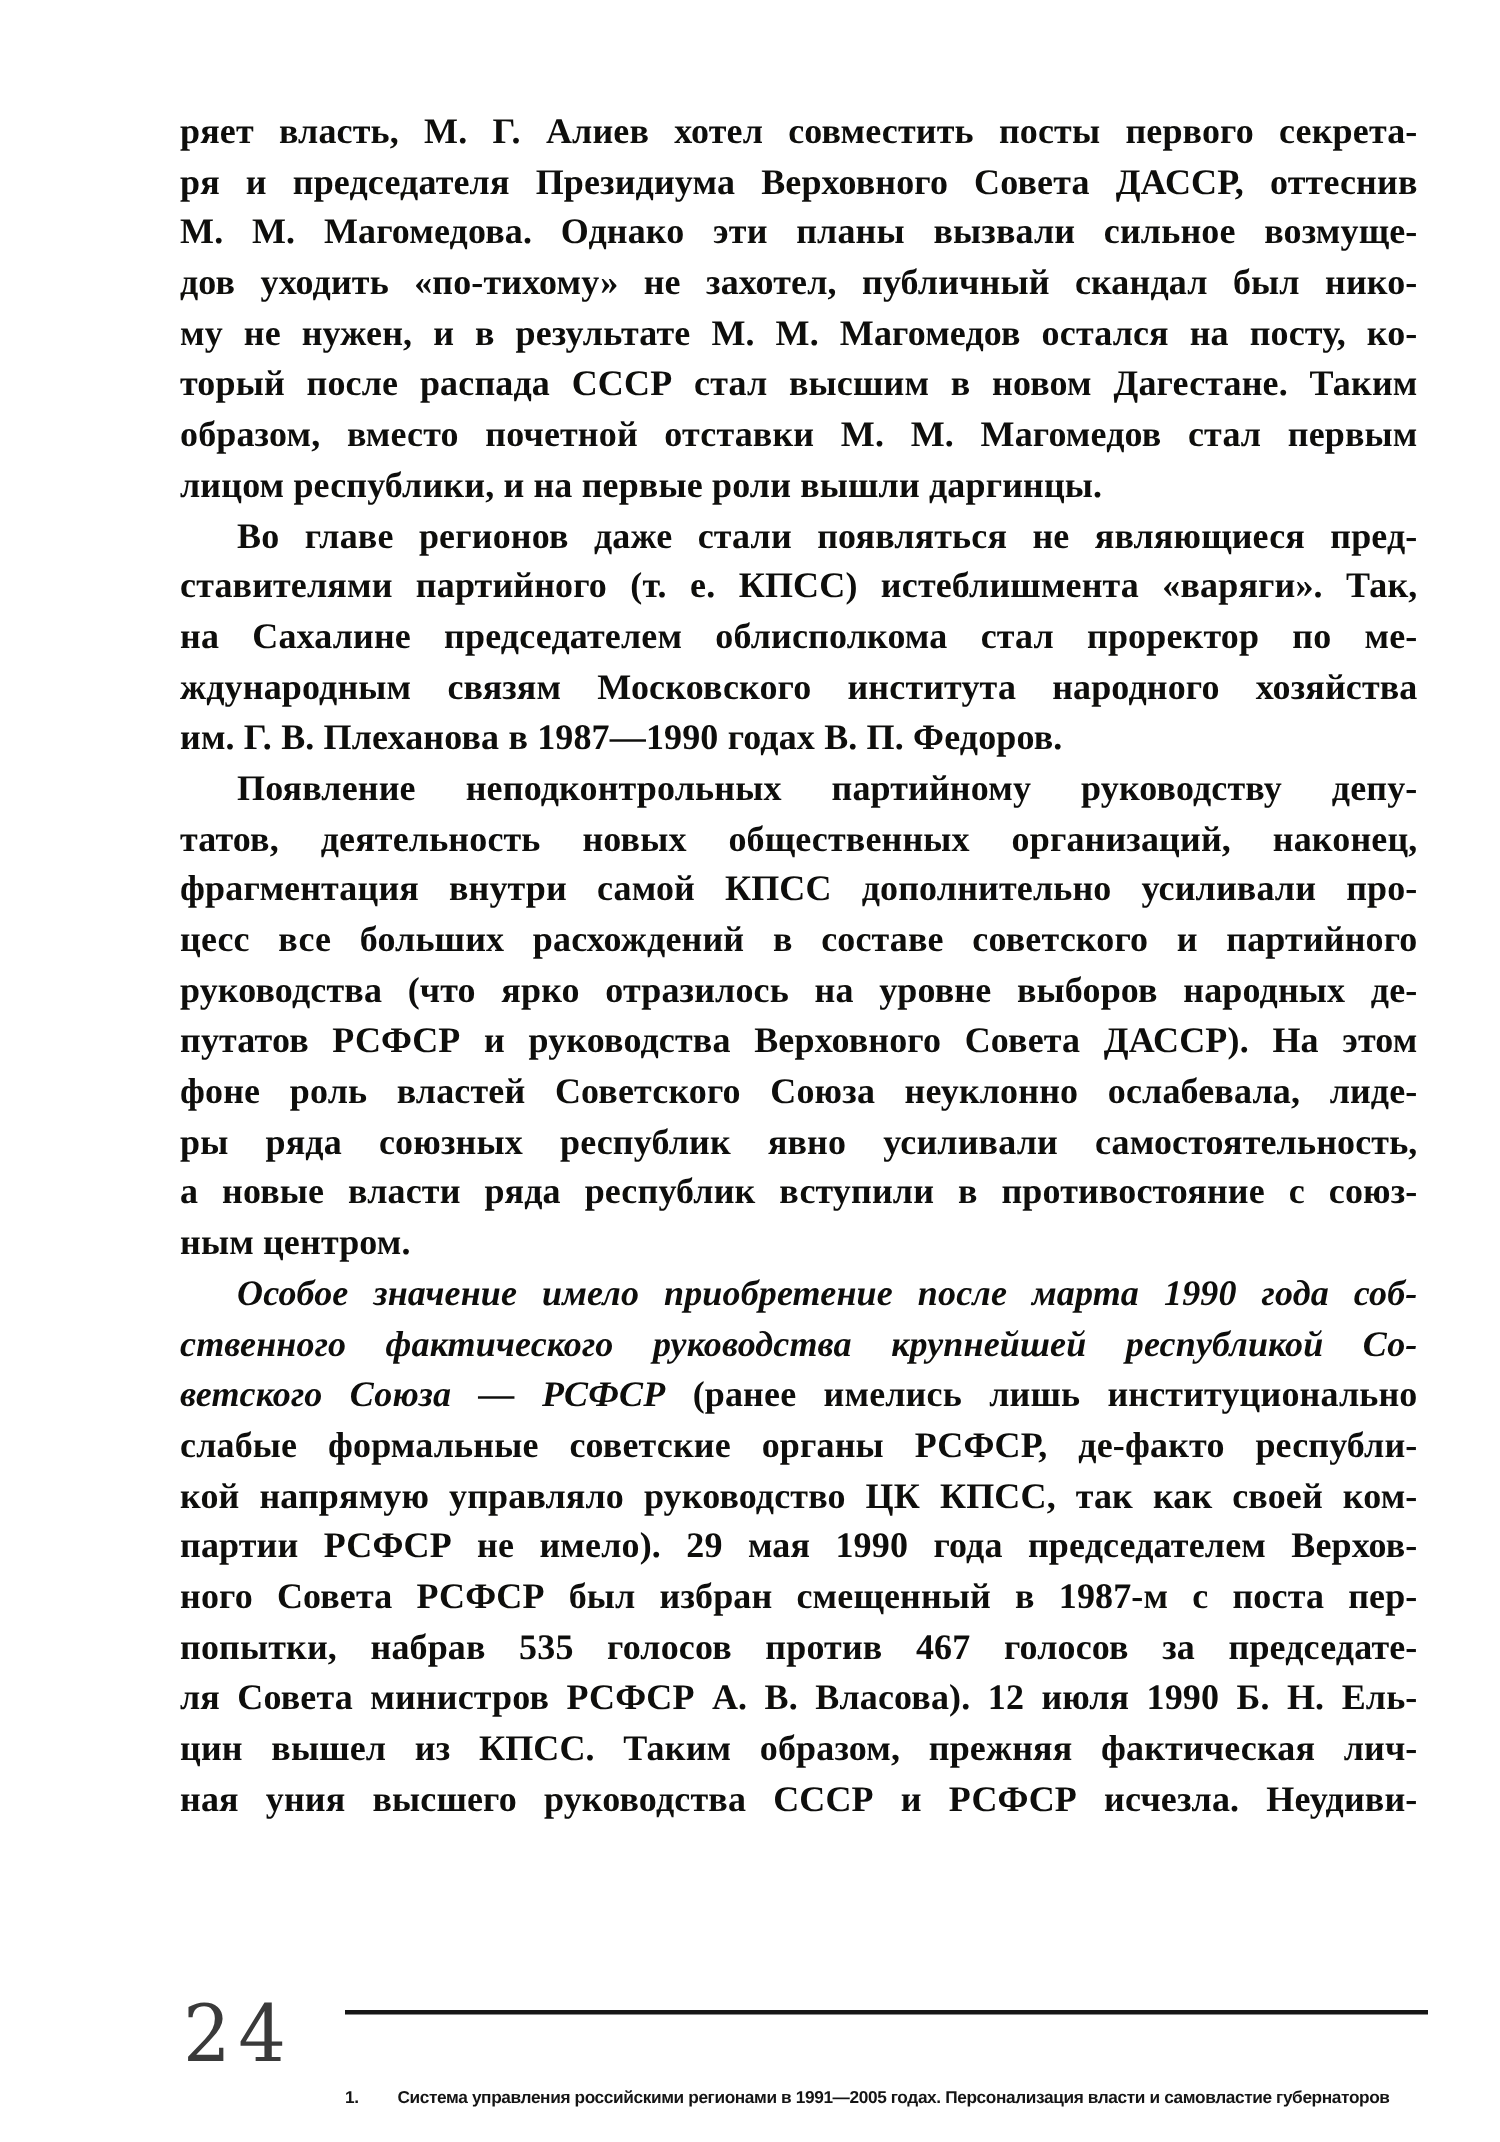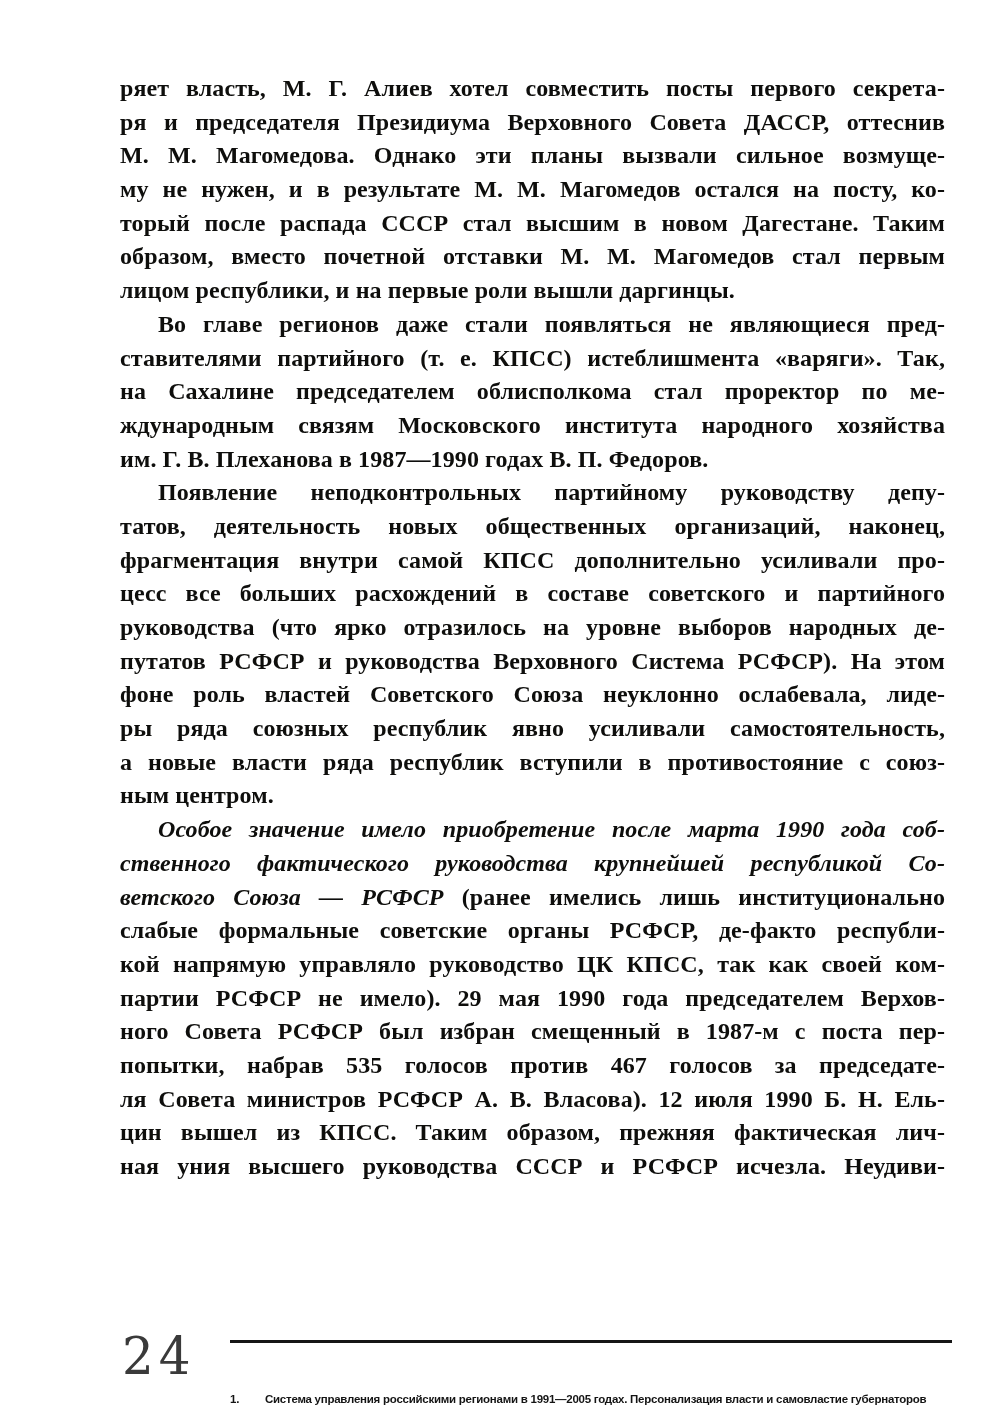--- a/index.html
+++ b/index.html
@@ -70,35 +70,36 @@
 </style>
 </head>
 <body>
 
 <div class="page">
 
   <div class="text-block">
       <div class="line"><span>ряет власть, М. Г. Алиев хотел совместить посты первого секрета-</span></div>
       <div class="line"><span>ря и председателя Президиума Верховного Совета ДАССР, оттеснив</span></div>
       <div class="line"><span>М. М. Магомедова. Однако эти планы вызвали сильное возмуще-</span></div>
+      <div class="line"><span>дов уходить «по-тихому» не захотел, публичный скандал был нико-</span></div>
       <div class="line"><span>му не нужен, и в результате М. М. Магомедов остался на посту, ко-</span></div>
       <div class="line"><span>торый после распада СССР стал высшим в новом Дагестане. Таким</span></div>
       <div class="line"><span>образом, вместо почетной отставки М. М. Магомедов стал первым</span></div>
       <div class="line last"><span>лицом республики, и на первые роли вышли даргинцы.</span></div>
       <div class="line indent"><span>Во главе регионов даже стали появляться не являющиеся пред-</span></div>
       <div class="line"><span>ставителями партийного (т. е. КПСС) истеблишмента «варяги». Так,</span></div>
       <div class="line"><span>на Сахалине председателем облисполкома стал проректор по ме-</span></div>
       <div class="line"><span>ждународным связям Московского института народного хозяйства</span></div>
       <div class="line last"><span>им. Г. В. Плеханова в 1987—1990 годах В. П. Федоров.</span></div>
       <div class="line indent"><span>Появление неподконтрольных партийному руководству депу-</span></div>
       <div class="line"><span>татов, деятельность новых общественных организаций, наконец,</span></div>
       <div class="line"><span>фрагментация внутри самой КПСС дополнительно усиливали про-</span></div>
       <div class="line"><span>цесс все больших расхождений в составе советского и партийного</span></div>
       <div class="line"><span>руководства (что ярко отразилось на уровне выборов народных де-</span></div>
-      <div class="line"><span>путатов РСФСР и руководства Верховного Система РСФСР). На этом</span></div>
+      <div class="line"><span>путатов РСФСР и руководства Верховного Совета ДАССР). На этом</span></div>
       <div class="line"><span>фоне роль властей Советского Союза неуклонно ослабевала, лиде-</span></div>
       <div class="line"><span>ры ряда союзных республик явно усиливали самостоятельность,</span></div>
       <div class="line"><span>а новые власти ряда республик вступили в противостояние с союз-</span></div>
       <div class="line last"><span>ным центром.</span></div>
       <div class="line indent"><span class="it">Особое значение имело приобретение после марта 1990 года соб-</span></div>
       <div class="line"><span class="it">ственного фактического руководства крупнейшей республикой Со-</span></div>
       <div class="line"><span class="it">ветского Союза — РСФСР </span><span>(ранее имелись лишь институционально</span></div>
       <div class="line"><span>слабые формальные советские органы РСФСР, де-факто республи-</span></div>
       <div class="line"><span>кой напрямую управляло руководство ЦК КПСС, так как своей ком-</span></div>
       <div class="line"><span>партии РСФСР не имело). 29 мая 1990 года председателем Верхов-</span></div>

